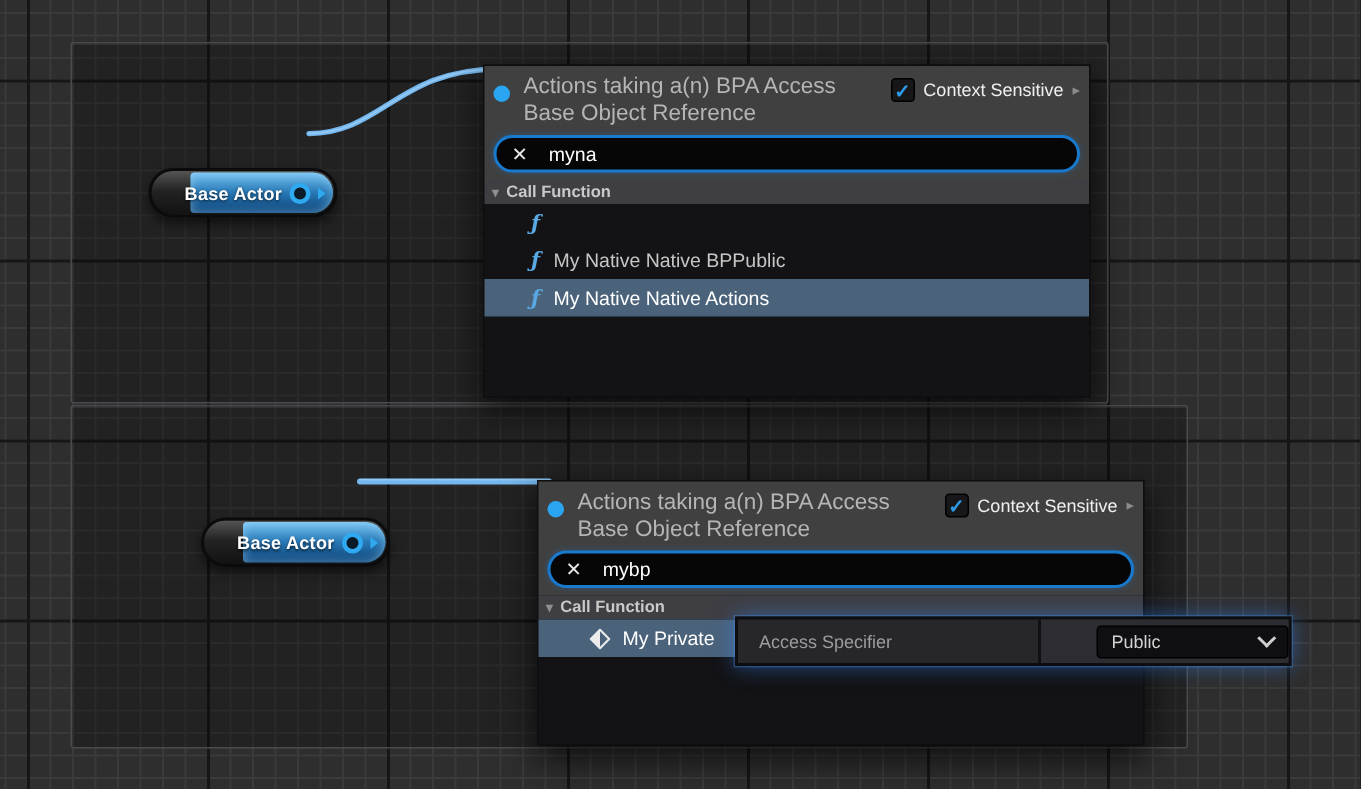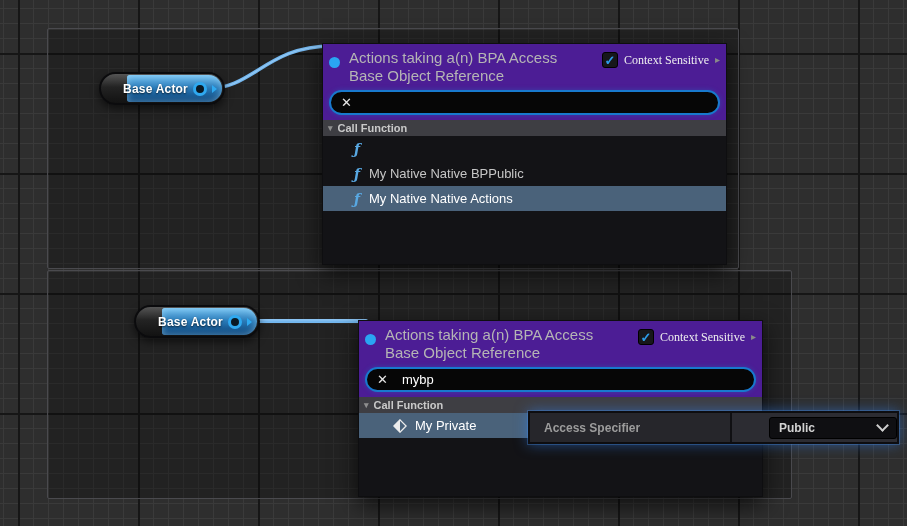--- a/index.html
+++ b/index.html
@@ -25,21 +25,21 @@
   .box2{left:47px;top:270px;width:743px;height:227px;}
 
   .wires{position:absolute;left:0;top:0;z-index:5;pointer-events:none;}
 
   .bp-node{
     position:absolute;z-index:6;width:126px;height:33px;border-radius:17px;
     background:linear-gradient(180deg,#555 0%,#232323 45%,#121212 100%);
     border:2px solid #0b0b0d;box-sizing:border-box;
     box-shadow:0 4px 8px rgba(0,0,0,0.55);
     display:flex;align-items:center;justify-content:flex-end;
-    padding-right:6px;gap:5px;
+    padding-right:6px;gap:5px;margin-top:40px;
   }
   .node1{left:99px;top:72px;}
   .node2{left:134px;top:305px;}
   .node-glow{
     position:absolute;left:26px;top:1px;right:1px;bottom:1px;border-radius:3px 15px 15px 3px;
     background:linear-gradient(180deg,rgba(120,200,250,0.95) 0%,rgba(42,132,200,0.9) 48%,rgba(10,68,125,0.92) 100%);
     box-shadow:inset 0 0 7px rgba(170,225,255,0.55);
   }
   .node-label{position:relative;color:#fff;font-size:12px;font-weight:700;
     text-shadow:0 1px 2px rgba(0,0,0,0.7);letter-spacing:.2px;}
@@ -50,29 +50,29 @@
 
   .action-menu{
     position:absolute;z-index:10;width:405px;box-sizing:border-box;
     background:#131316;border:1px solid #0e0e10;
     box-shadow:0 8px 22px rgba(0,0,0,0.7);
     display:flex;flex-direction:column;
   }
   .menu1{left:322px;top:43px;height:222px;}
   .menu2{left:358px;top:320px;height:177px;}
 
-  .menu-header{background:#4c1d95;padding:5px 6px 5px 6px;}
+  .menu-header{background:#404040;padding:5px 6px 5px 6px;}
   .menu-title-row{display:flex;gap:9px;min-height:38px;}
   .title-dot{width:11px;height:11px;border-radius:50%;background:#2aa5f2;margin-top:8px;flex:0 0 auto;}
   .menu-title{width:242px;font-size:15px;line-height:18px;color:#b5b5b5;}
   .cs-group{margin-left:auto;display:flex;align-items:flex-start;gap:6px;margin-top:3px;}
   .checkbox{width:16px;height:16px;background:#17171a;border:1px solid #000;
     border-radius:3px;color:#2d9ce8;font-size:13px;font-weight:bold;
     display:flex;align-items:center;justify-content:center;box-sizing:border-box;}
-  .cs-label{color:#efefef;font-size:12px;margin-top:1px;white-space:nowrap;font-family:Liberation Serif, serif;}
+  .cs-label{color:#efefef;font-size:12px;margin-top:1px;white-space:nowrap;}
   .cs-arrow{color:#8a8a8a;font-size:10px;margin-top:2px;}
 
   .search-pill{margin-top:3px;height:25px;border-radius:13px;border:2px solid #1879cd;
     background:#060606;display:flex;align-items:center;padding:0 10px;gap:14px;
     box-sizing:border-box;box-shadow:0 0 5px rgba(25,122,206,0.35);}
   .search-clear{color:#e8e8e8;font-size:13px;line-height:1;cursor:pointer;}
   .search-input{flex:1;background:transparent;border:none;outline:none;
     color:#fff;font-size:13px;font-family:"Liberation Sans",sans-serif;padding:0;}
 
   .category-bar{height:16px;background:#3e3e43;display:flex;align-items:center;
@@ -81,24 +81,23 @@
 
   .menu-list{flex:1;background:#131316;display:flex;flex-direction:column;}
   .menu-item{height:25px;flex:0 0 25px;display:flex;align-items:center;gap:9px;
     padding-left:31px;color:#c6c6c6;font-size:13px;}
   .menu-item.selected{background:#4a627a;color:#fff;}
   .fn-icon{color:#58a8e2;font-style:italic;font-weight:bold;font-size:14px;
     font-family:"DejaVu Serif",serif;line-height:1;}
   .bp-item{padding-left:34px;gap:8px;}
 
   .tooltip{
-    position:absolute;z-index:30;left:528px;top:411px;width:371px;height:33px;
+    position:absolute;z-index:30;left:490px;top:411px;width:371px;height:33px;
     box-sizing:border-box;display:flex;background:#26262b;border:2px solid #0d0d10;
     box-shadow:0 0 0 1px rgba(70,140,230,0.35),0 0 14px rgba(50,130,240,0.55);
-    font-weight:bold;
   }
   .tt-left{width:205px;display:flex;align-items:center;padding-left:14px;
     color:#9c9c9c;font-size:12px;border-right:2px solid #101013;box-sizing:border-box;}
   .tt-right{flex:1;display:flex;align-items:center;padding-left:13px;background:#2c2c32;}
   .dropdown{width:128px;height:22px;background:#0f0f12;border:1px solid #000;
     border-radius:3px;display:flex;align-items:center;justify-content:space-between;
     padding:0 9px;color:#d2d2d2;font-size:12px;box-sizing:border-box;cursor:pointer;margin-left:24px;}
   .chevron{width:7px;height:7px;border-right:2px solid #cfcfcf;border-bottom:2px solid #cfcfcf;
     transform:rotate(45deg);margin-top:-4px;}
 </style>
@@ -139,20 +138,21 @@
         <div class="cs-group">
           <span class="checkbox">
               <span>✓</span>
             </span>
           <span class="cs-label">Context Sensitive</span>
           <span class="cs-arrow">▸</span>
         </div>
       </div>
       <div class="search-pill">
         <span class="search-clear">✕</span>
+        <input class="search-input" type="text" value="myna" style="">
       </div>
     </div>
     <div class="category-bar">
       <span class="cat-arrow">▾</span>
       <span>Call Function</span>
     </div>
     <div class="menu-list">
       <div class="menu-item">
         <span class="fn-icon">ƒ</span>
       </div>

